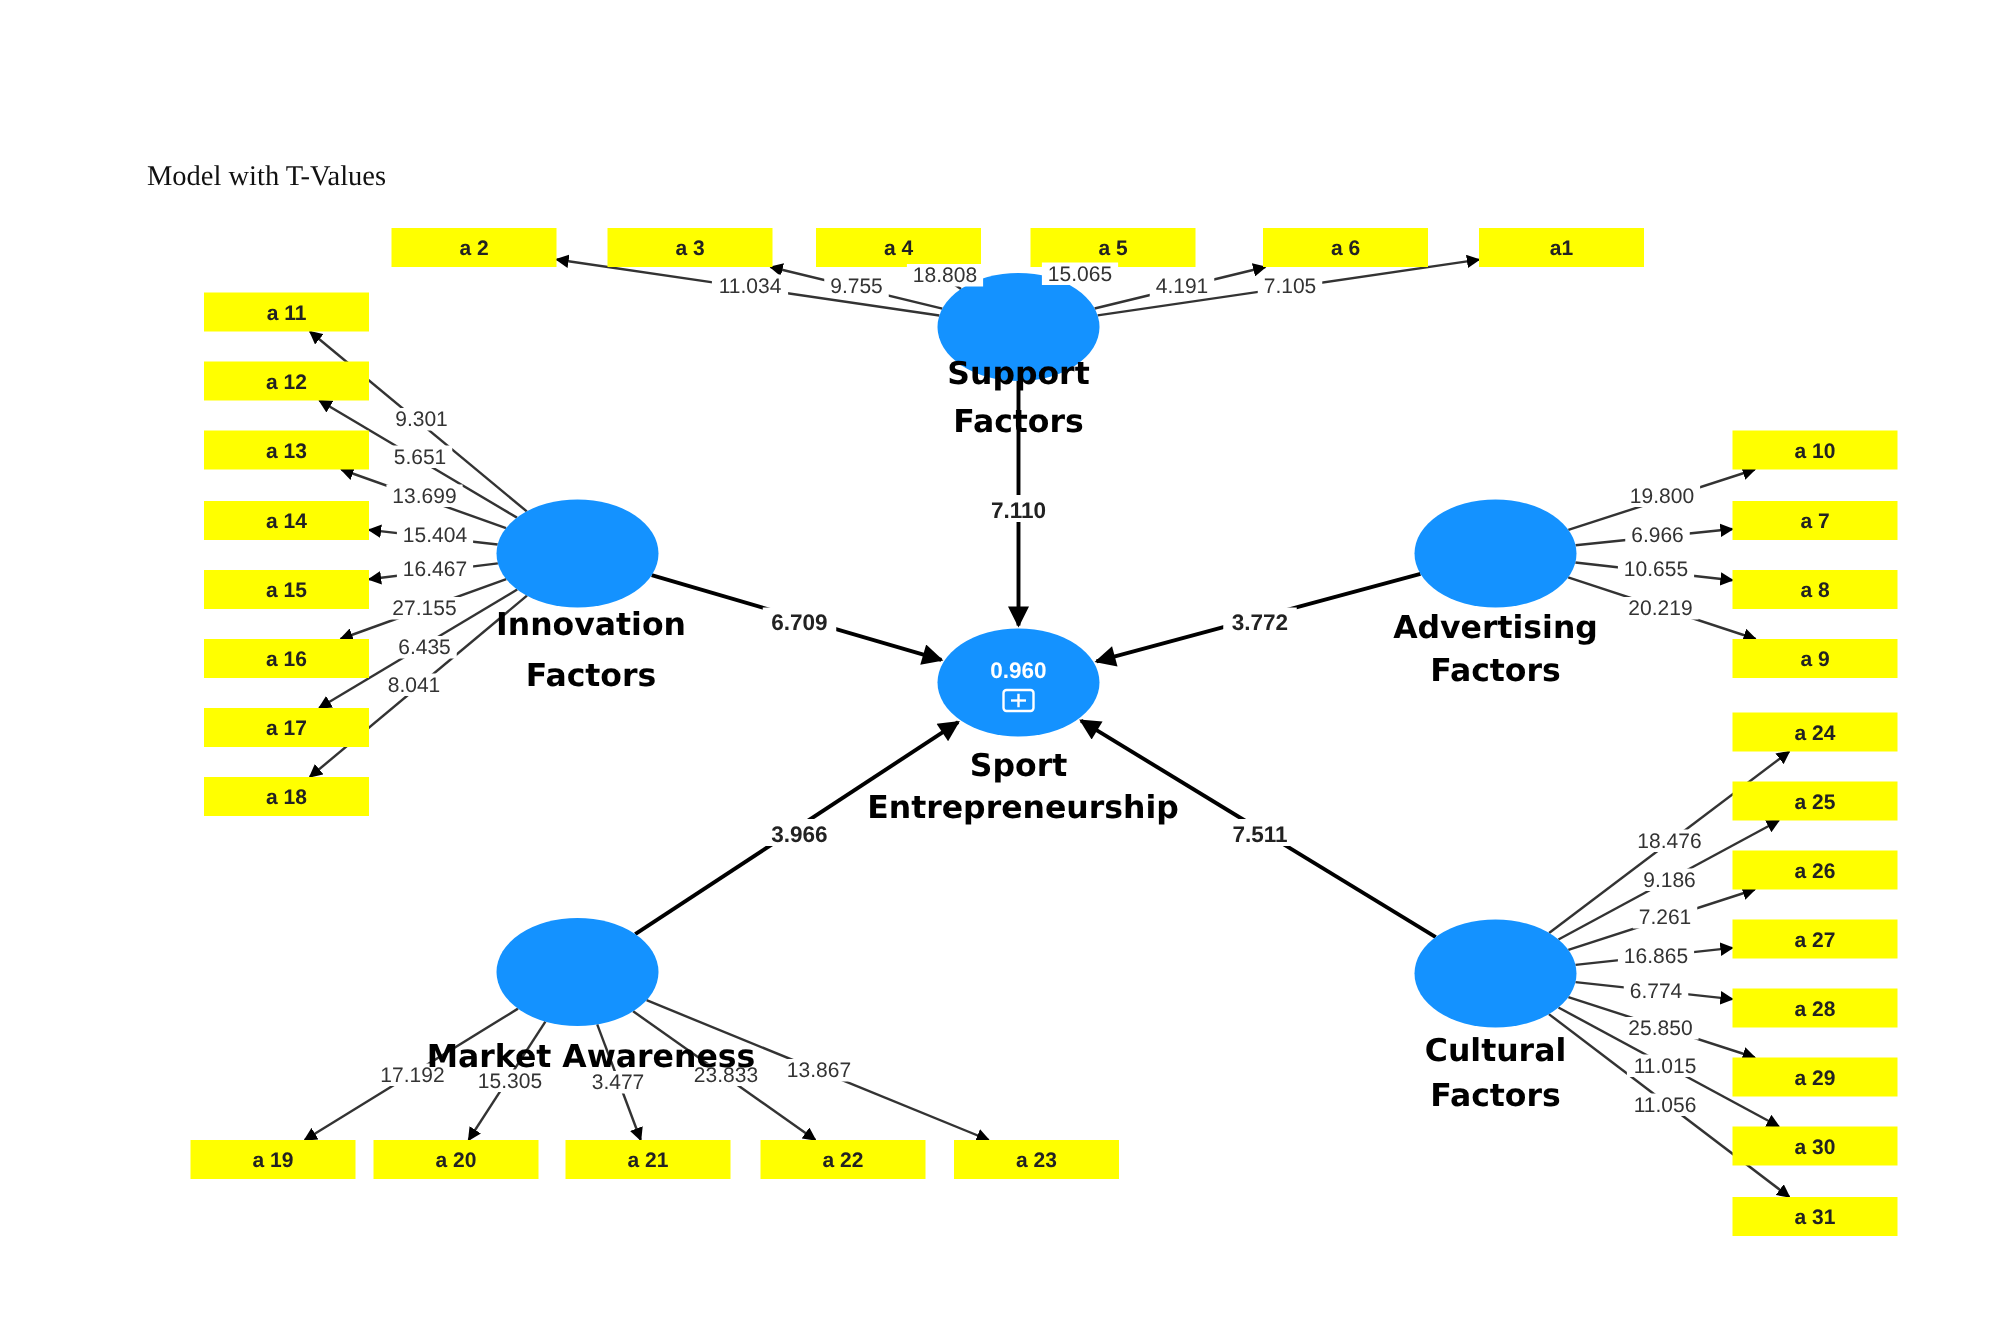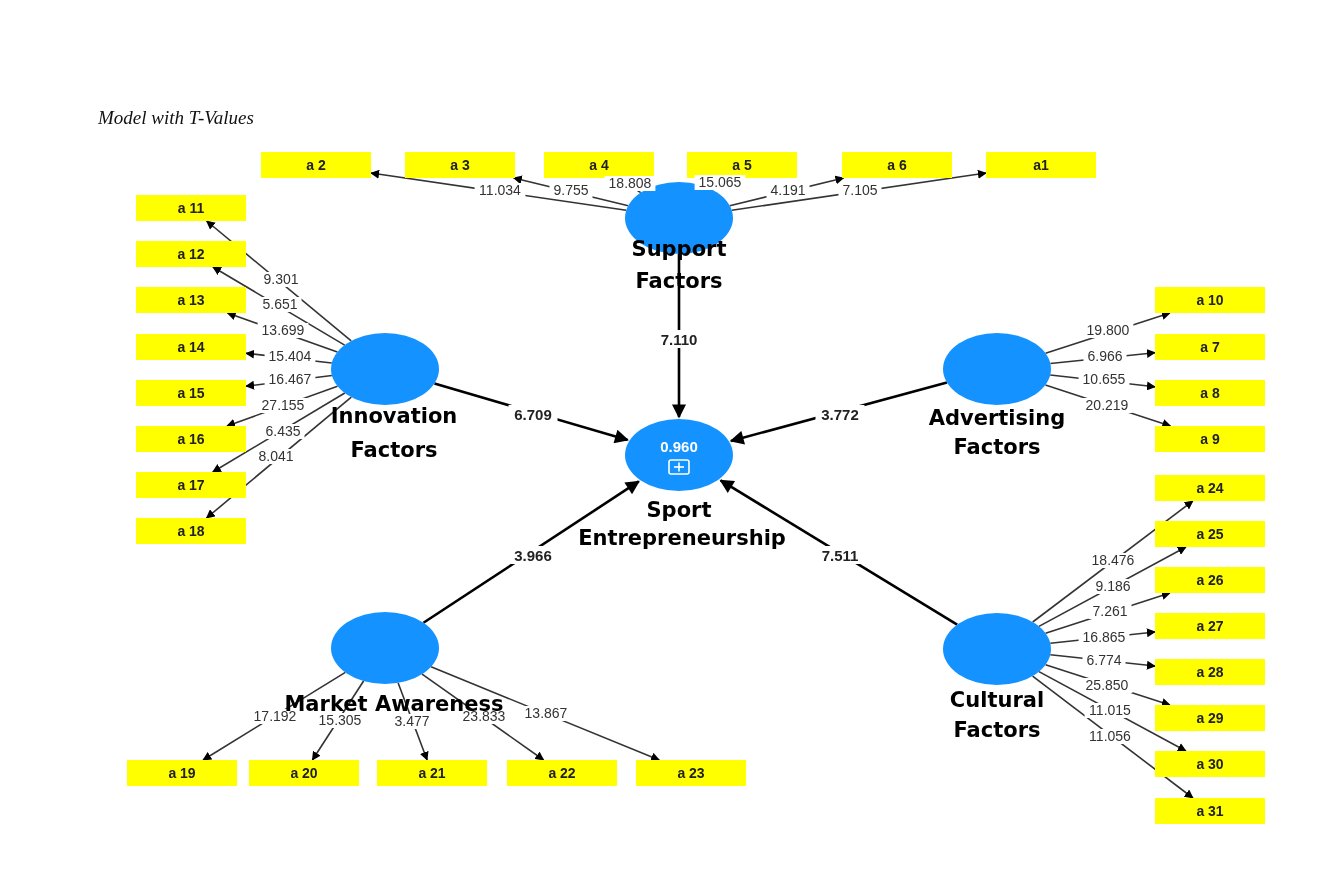--- a/index.html
+++ b/index.html
@@ -1,20 +1,20 @@
 <!DOCTYPE html>
 <html><head>
 <meta charset="utf-8">
 <style>
   html, body { margin: 0; padding: 0; background: #ffffff; }
   body { width: 1336px; height: 896px; position: relative; overflow: hidden; }
   #caption {
     position: absolute; left: 98px; top: 107px;
     font-family: "Liberation Serif", "DejaVu Serif", serif;
-    font-style: italic; font-size: 19px; color: #111;
+    font-size: 19px; color: #111;
   }
   #diagram { position: absolute; left: 0; top: 0; }
   .ind-rect { fill: #ffff00; }
   .ind-text { font-family: "Liberation Sans", "DejaVu Sans", sans-serif; font-weight: bold; font-size: 14px; fill: #222; }
   .latent { fill: #1492ff; }
   .latent-label { font-family: "DejaVu Sans", "Liberation Sans", sans-serif; font-weight: bold; font-size: 21px; fill: #000; }
   .load-line { stroke: #333; stroke-width: 1.6; fill: none; }
   .path-line { stroke: #000; stroke-width: 2.6; fill: none; }
   .load-label { font-family: "Liberation Sans", "DejaVu Sans", sans-serif; font-size: 14px; fill: #333; }
   .path-label { font-family: "Liberation Sans", "DejaVu Sans", sans-serif; font-weight: bold; font-size: 15px; fill: #222; }

